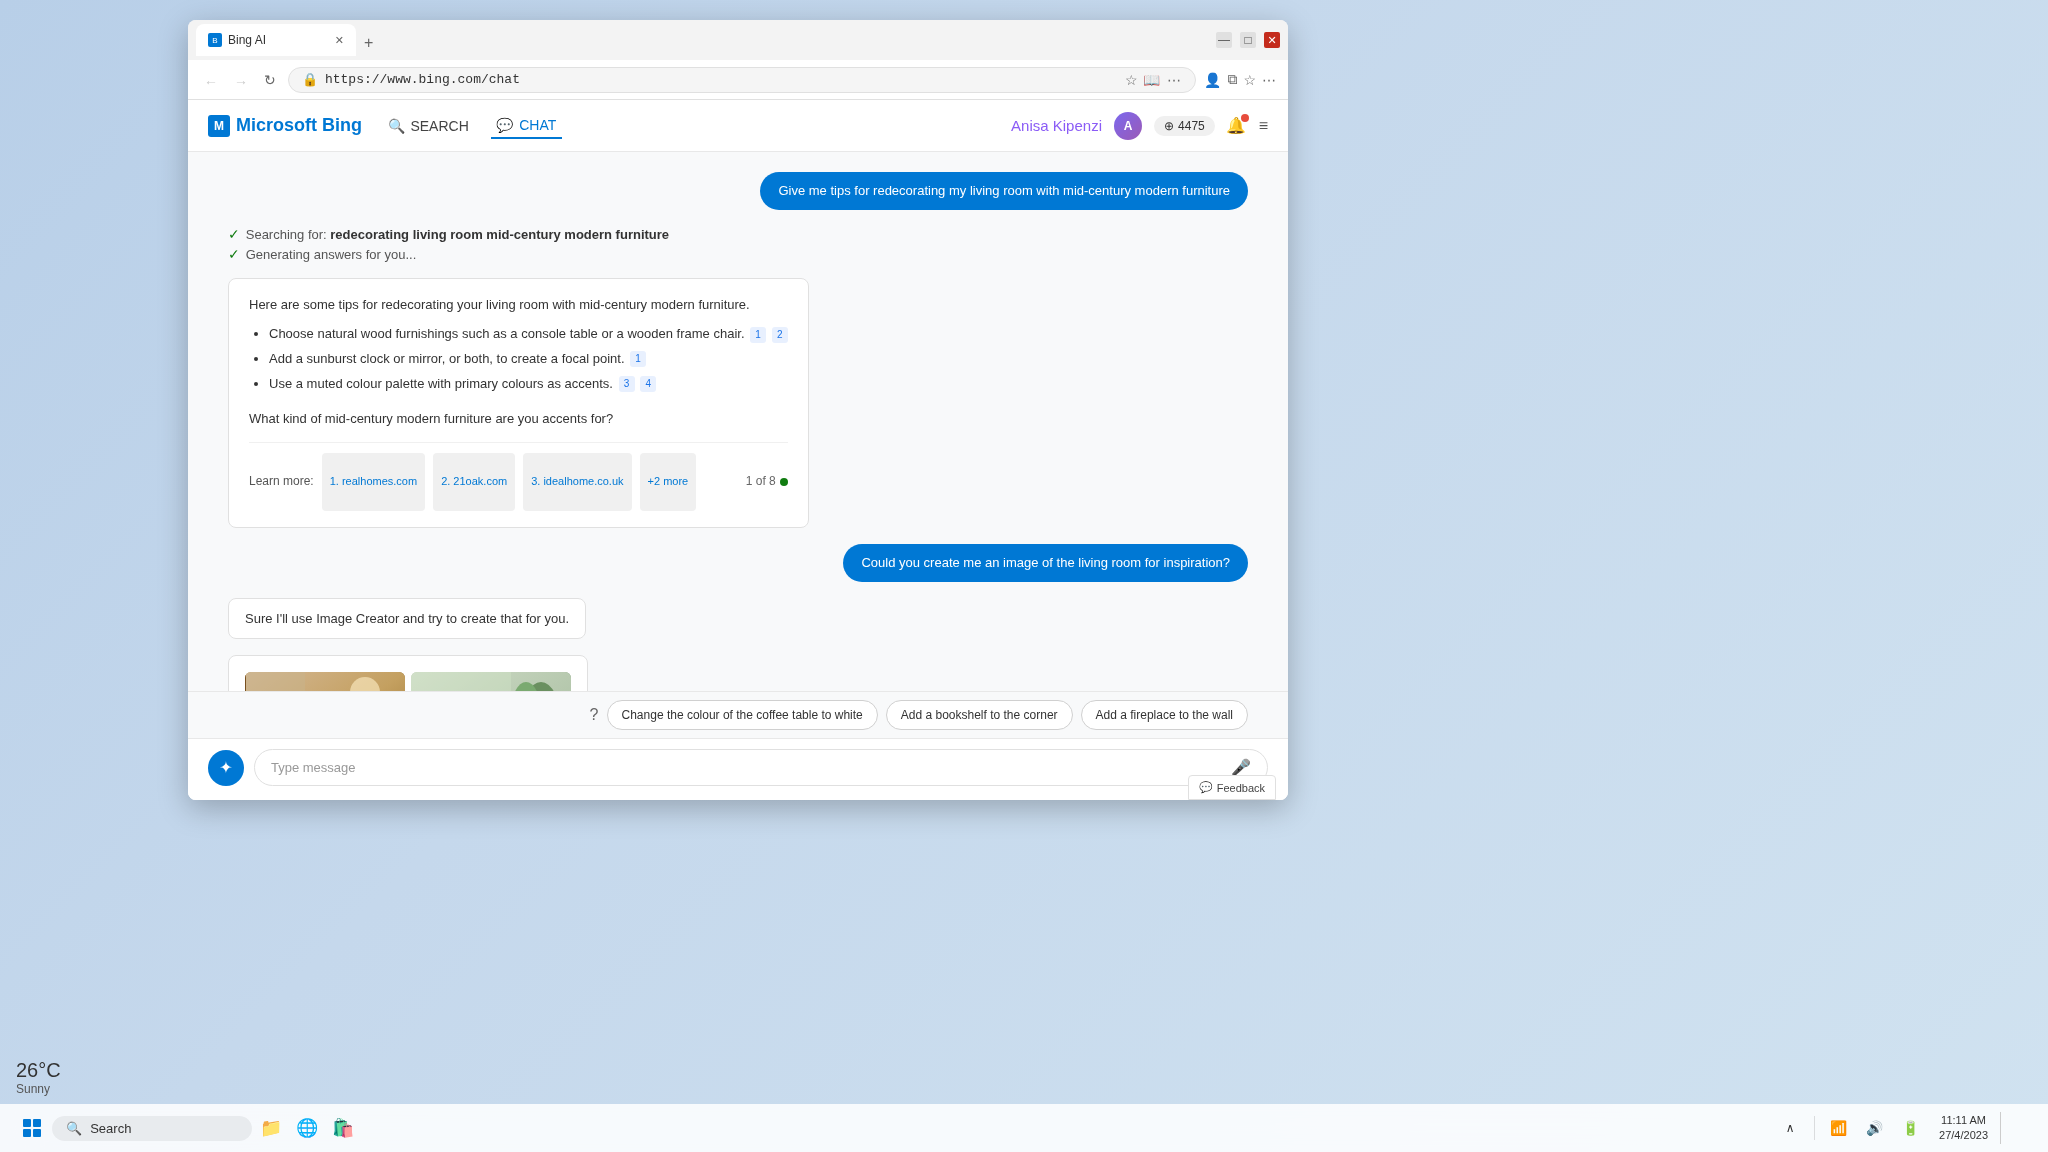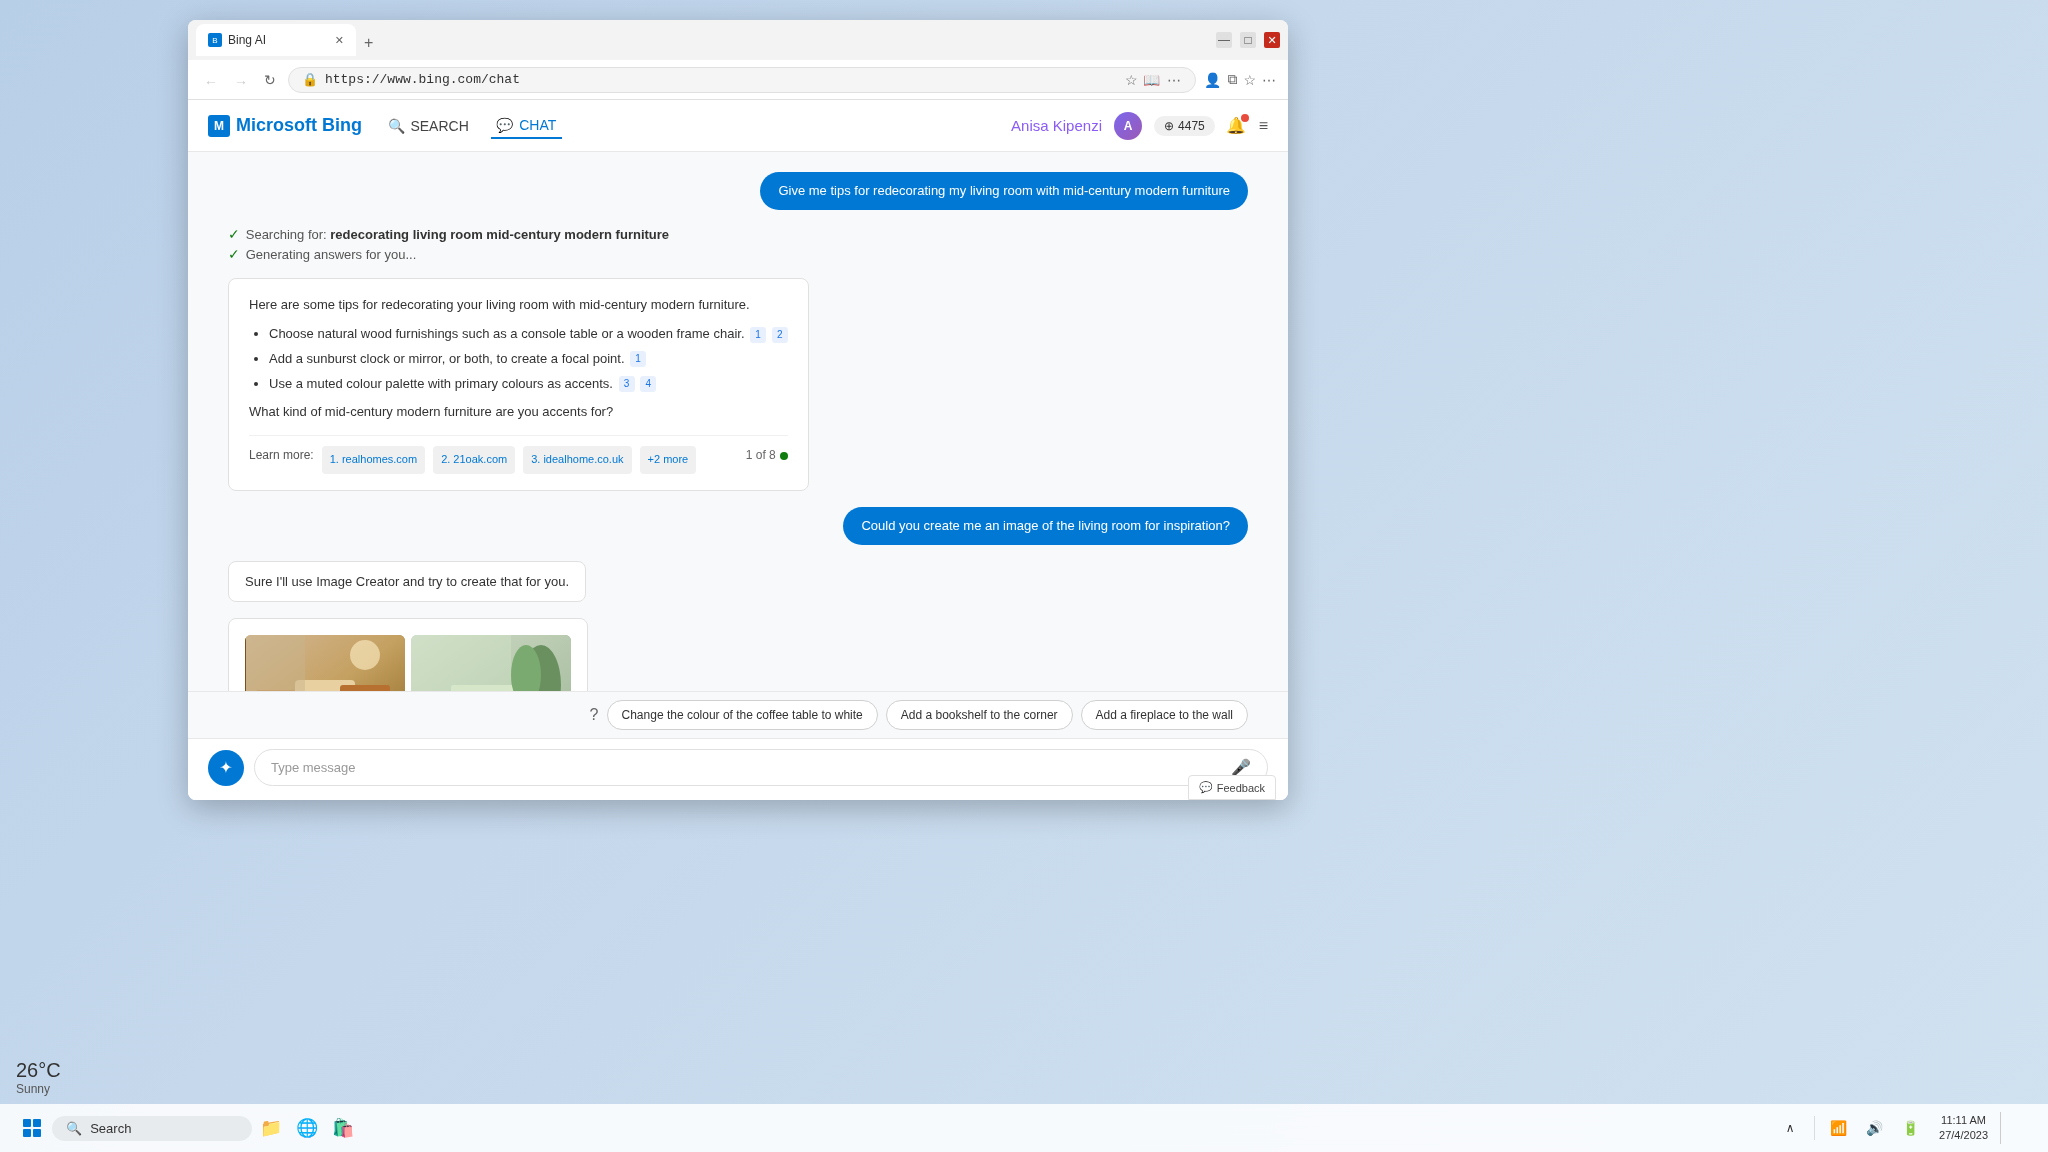--- a/index.html
+++ b/index.html
@@ -287,21 +287,21 @@
     .response-card {
       background: white;
       border: 1px solid #e0e0e0;
       border-radius: 8px;
       padding: 16px 20px;
       font-size: 13px;
       color: #333;
       line-height: 1.6;
     }
     .response-card ul {
-      margin: 8px 0 8px 20px;
+      margin: 8px 0 15px 20px;
     }
     .response-card li {
       margin-bottom: 4px;
     }
     .cite-ref {
       display: inline-flex;
       align-items: center;
       justify-content: center;
       background: #e8f0fe;
       color: #1a73e8;
@@ -310,29 +310,29 @@
       height: 16px;
       border-radius: 3px;
       margin-left: 2px;
       vertical-align: middle;
     }
     .learn-more {
       margin-top: 12px;
       padding-top: 10px;
       border-top: 1px solid #f0f0f0;
       display: flex;
-      align-items: flex-start;
+      align-items: center;
       gap: 8px;
       font-size: 12px;
       color: #555;
     }
     .source-link {
       background: #f0f0f0;
       border-radius: 4px;
-      padding: 5px 8px;
+      padding: 20px 8px;
       color: #0078d4;
       font-size: 11px;
       cursor: pointer;
     }
     .response-counter {
       margin-left: auto;
       font-size: 12px;
       color: #666;
       display: flex;
       align-items: center;

